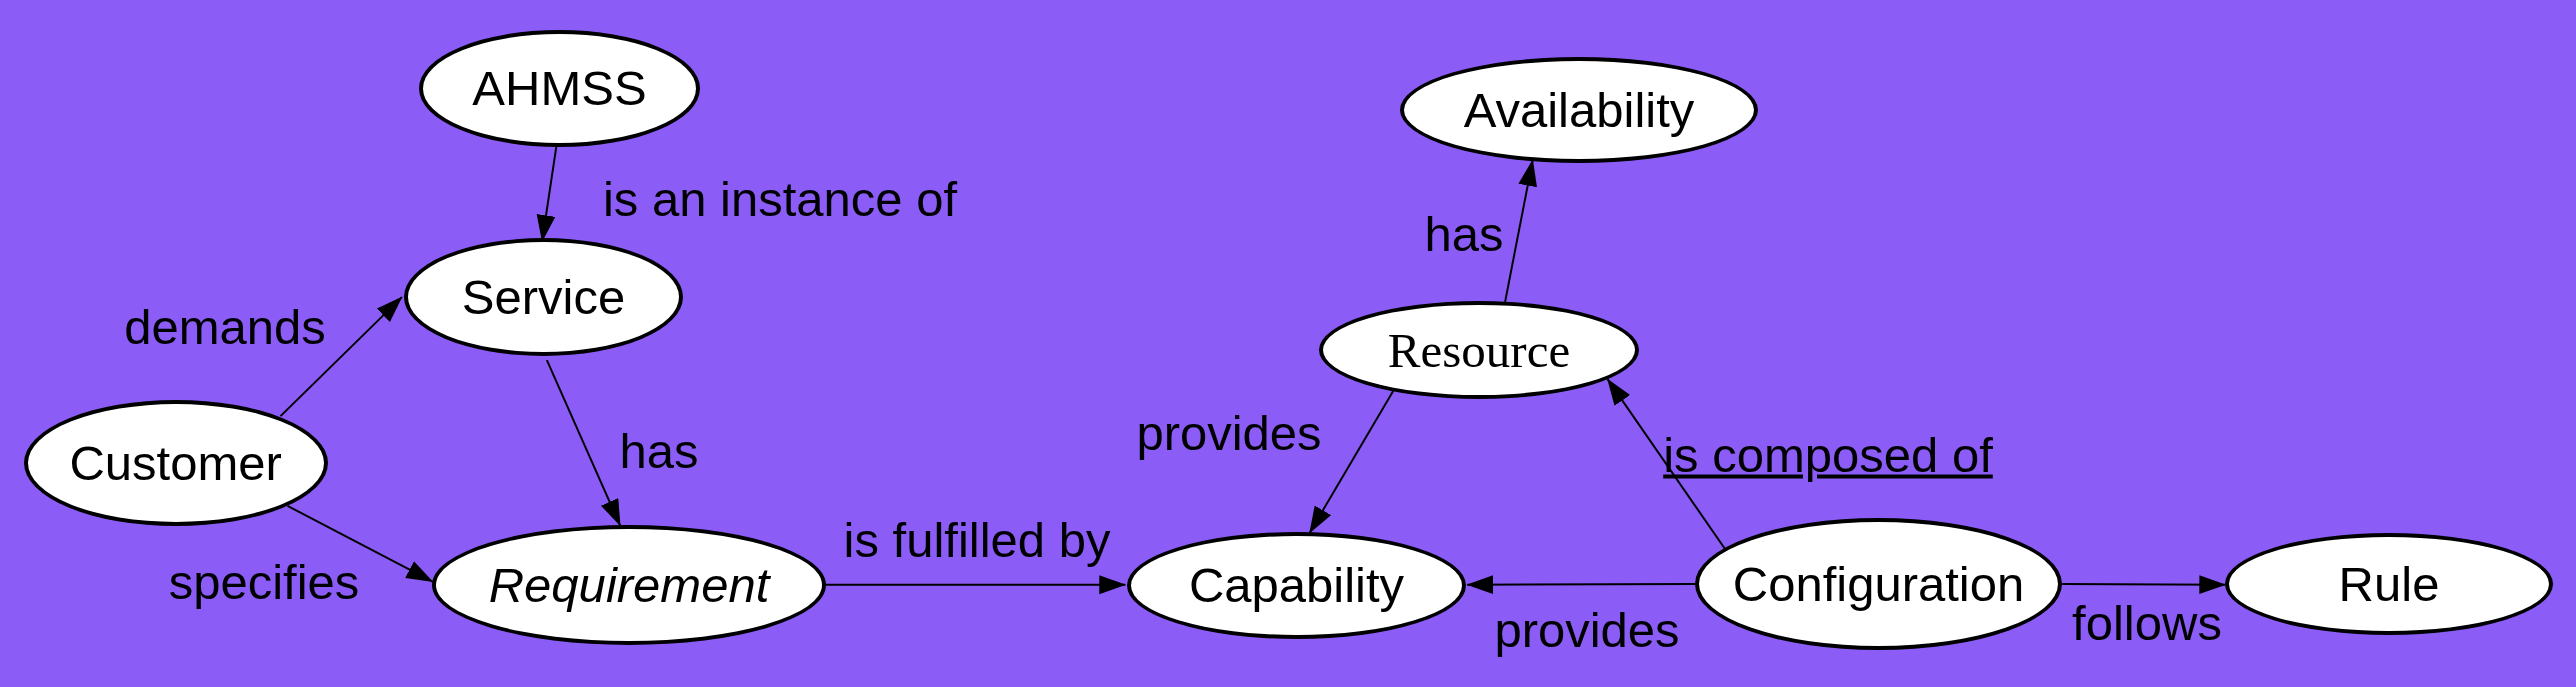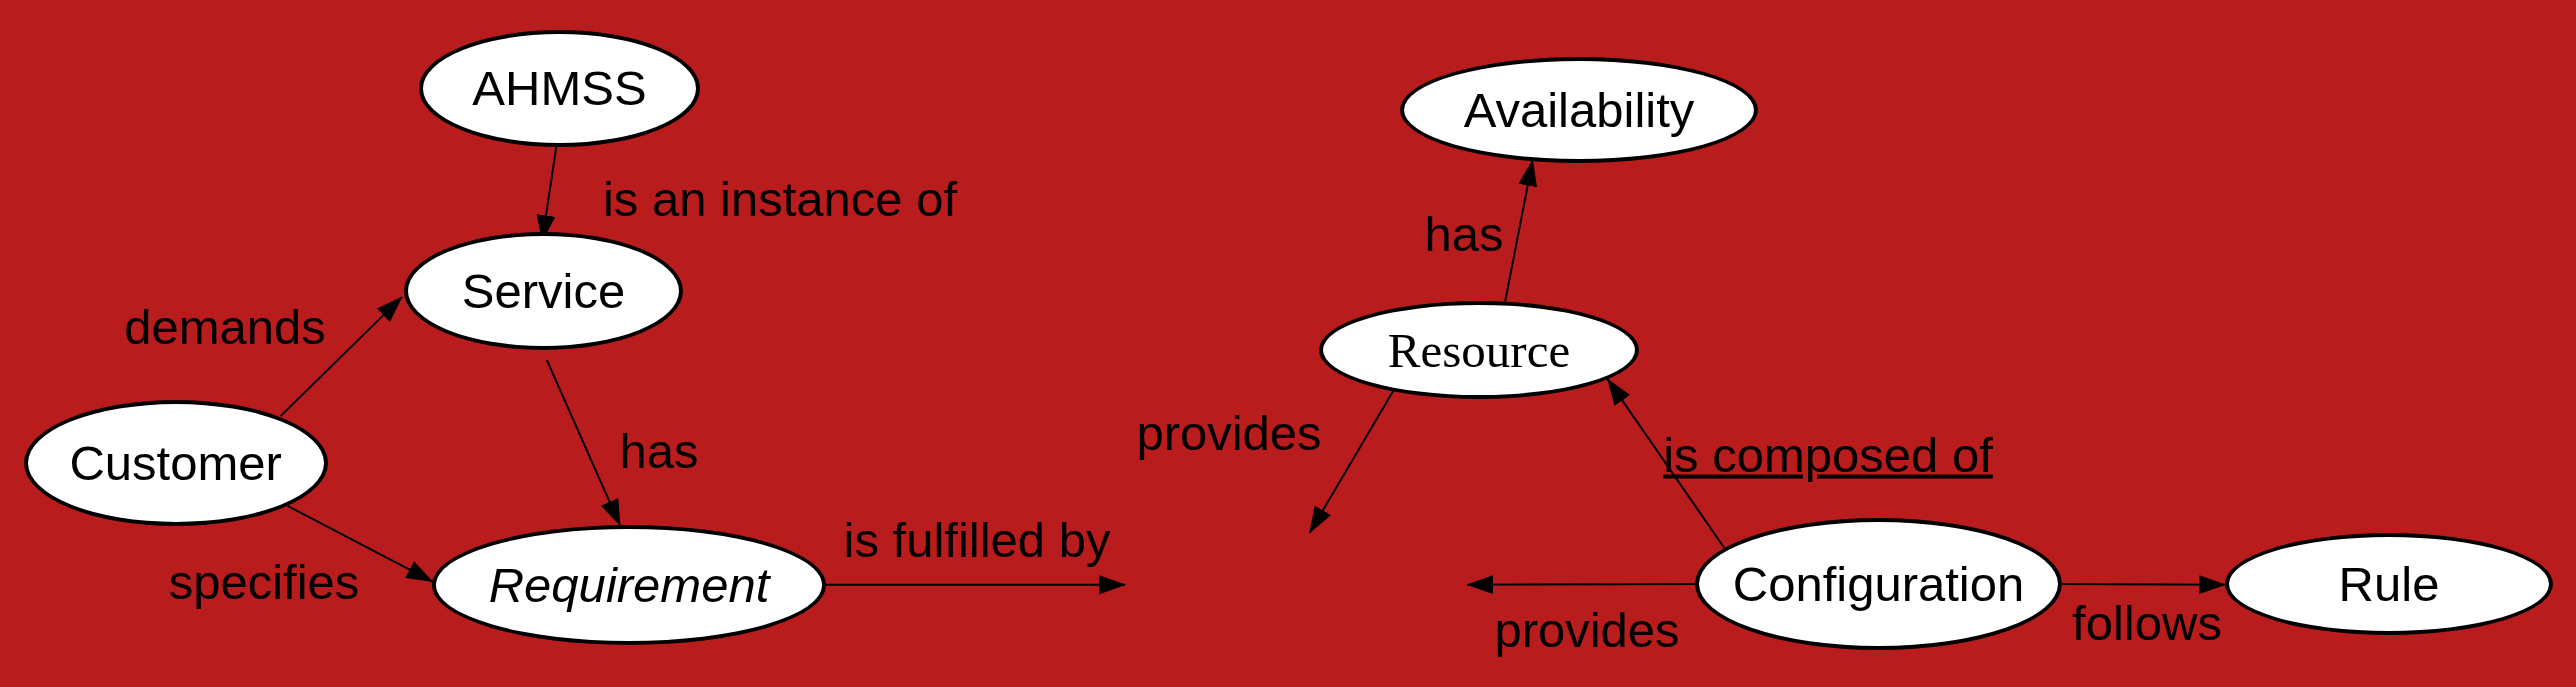--- a/index.html
+++ b/index.html
@@ -5,21 +5,21 @@
   html, body {
     margin: 0;
     padding: 0;
     background: #ffffff;
     font-family: "Liberation Sans", sans-serif;
   }
   #canvas {
     position: relative;
     width: 2576px;
     height: 688px;
-    background: #b91c1c;
+    background: #8b5cf6;
     overflow: hidden;
   }
   #edge-layer {
     position: absolute;
     left: 0;
     top: 0;
     width: 2576px;
     height: 688px;
   }
   .node {
@@ -68,26 +68,27 @@
     <line class="edge-line" x1="1048" y1="742" x2="1428" y2="742" marker-end="url(#arrow)"></line>
     <line class="edge-line" x1="1768" y1="496" x2="1662" y2="676" marker-end="url(#arrow)"></line>
     <line class="edge-line" x1="1910" y1="383" x2="1945" y2="203" marker-end="url(#arrow)"></line>
     <line class="edge-line" x1="2190" y1="698" x2="2040" y2="481" marker-end="url(#arrow)"></line>
     <line class="edge-line" x1="2151" y1="741" x2="1862" y2="742" marker-end="url(#arrow)"></line>
     <line class="edge-line" x1="2617" y1="741" x2="2824" y2="742" marker-end="url(#arrow)"></line>
   </svg>
 
   <div class="node" style="left:419px; top:30px; width:281px; height:117px;">AHMSS</div>
 
-  <div class="node" style="left:404px; top:232px; width:279px; height:118px;">Service</div>
+  <div class="node" style="left:404px; top:238px; width:279px; height:118px;">Service</div>
 
   <div class="node" style="left:23.6px; top:400px; width:304px; height:126px;">Customer</div>
 
   <div class="node" style="left:432px; top:525px; width:394px; height:120px;font-style:italic;">Requirement</div>
 
+  <div class="node" style="left:1127px; top:532px; width:339px; height:107px;">Capability</div>
 
   <div class="node" style="left:1319px; top:301px; width:320px; height:98px;font-family:Liberation Serif, serif;">Resource</div>
 
   <div class="node" style="left:1400px; top:57px; width:358px; height:106px;">Availability</div>
 
   <div class="node" style="left:1695px; top:518px; width:367px; height:132px;">Configuration</div>
 
   <div class="node" style="left:2225px; top:533px; width:328px; height:102px;">Rule</div>
 
   <div class="edge-label" style="left:780px; top:199px;">is an instance of</div>

